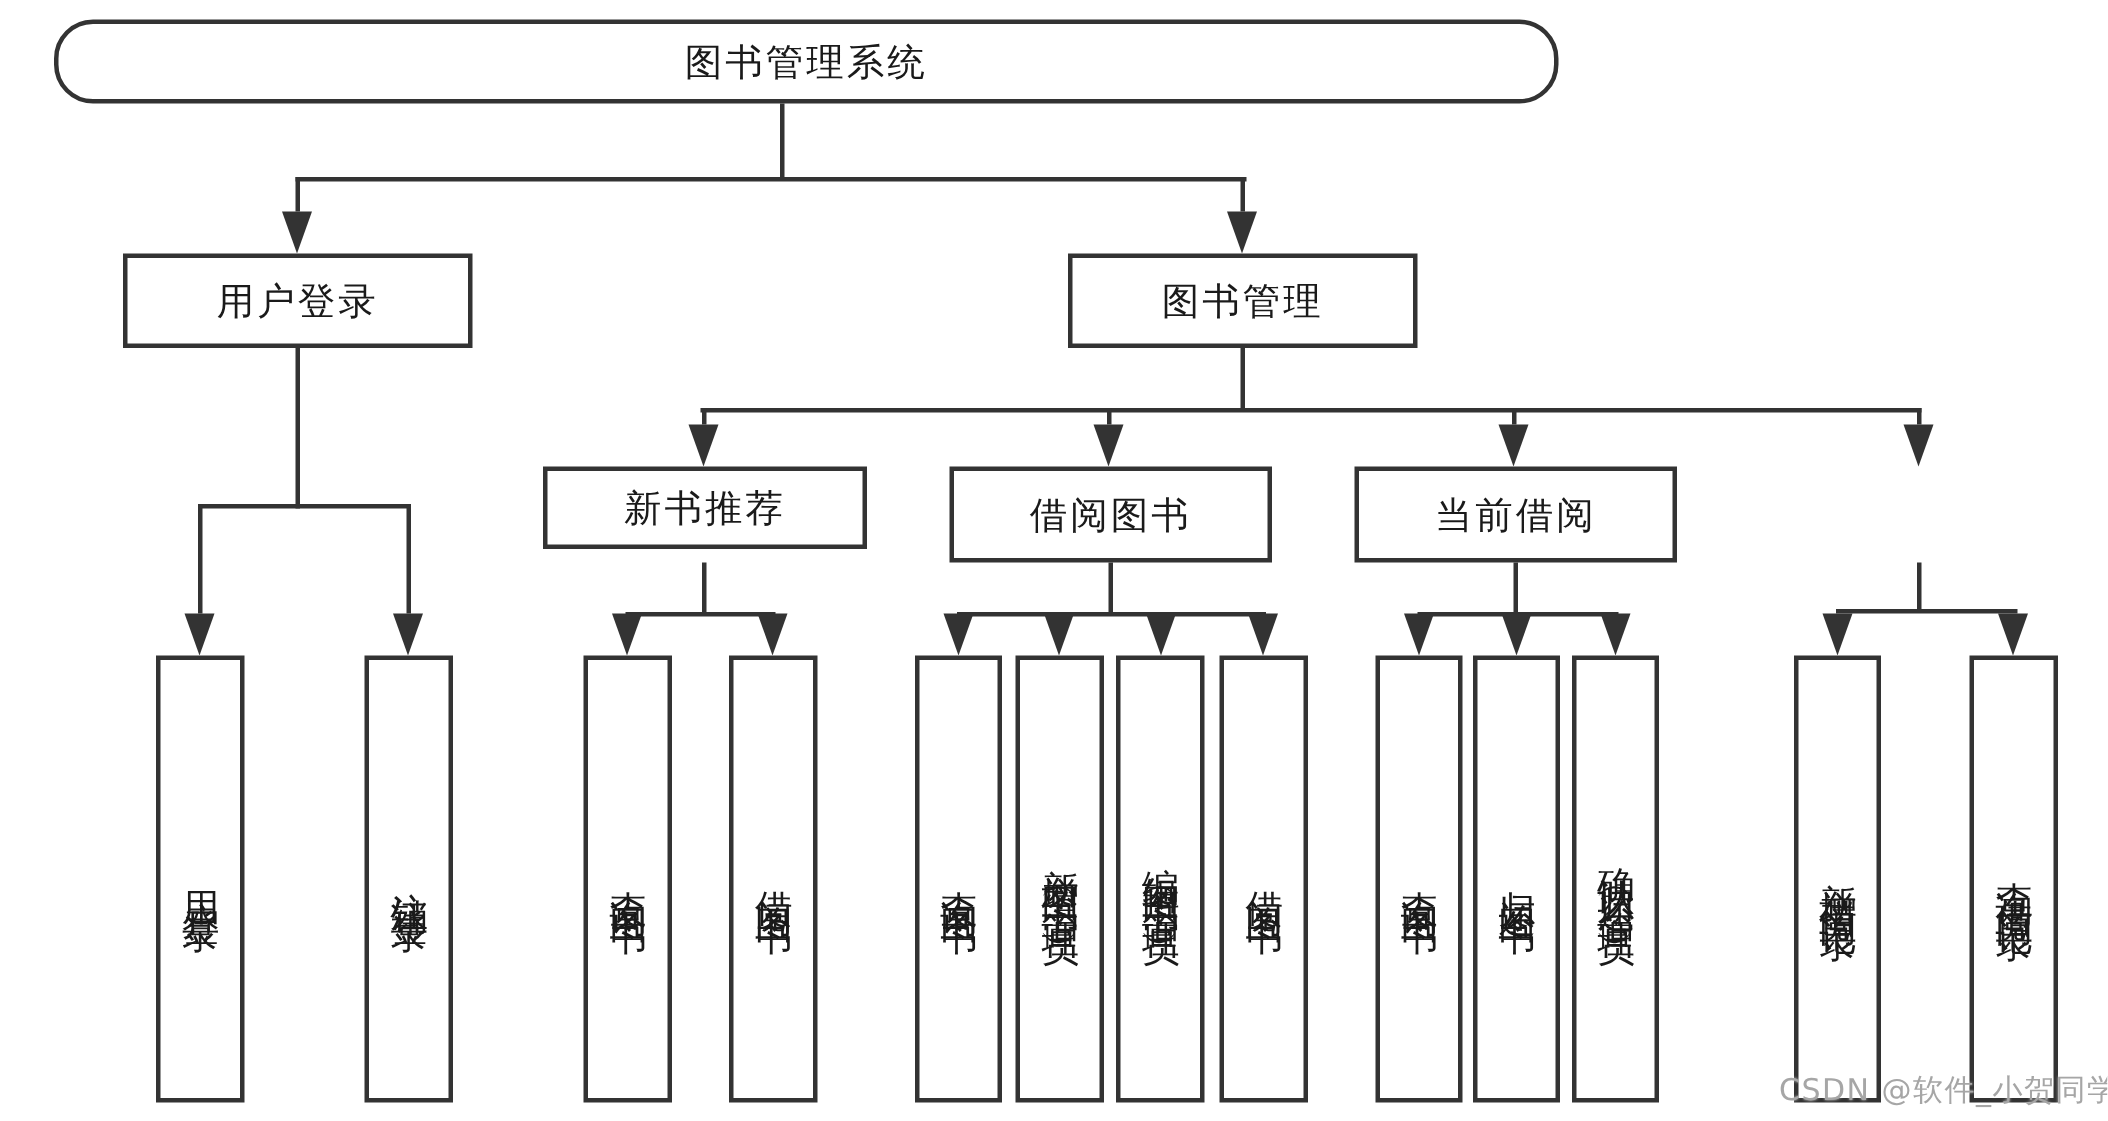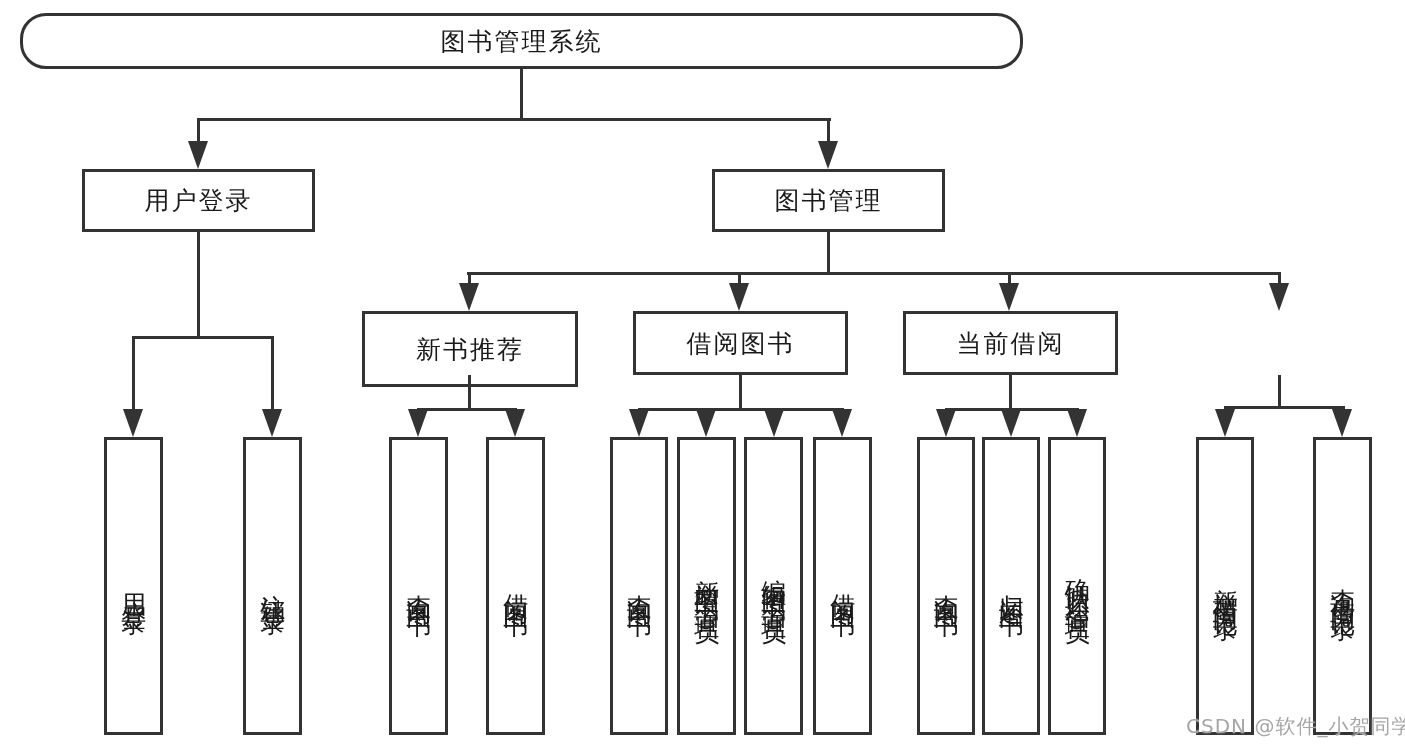--- a/index.html
+++ b/index.html
@@ -25,21 +25,21 @@
   .watermark{
     position:absolute;left:1186px;top:713px;font-size:20px;letter-spacing:1px;
     color:#a6a6a6;white-space:nowrap;z-index:5;text-shadow:0 0 2px rgba(255,255,255,.8);
   }
 </style>
 </head>
 <body>
 
 <div class="stage">
 
-  <div class="node" style="left:20px;top:13px;width:1003px;height:56px;border-radius:26px;">
+  <div class="node" style="left:36px;top:13px;width:1003px;height:56px;border-radius:26px;">
     <span class="h-label">图书管理系统</span>
   </div>
 
   <div class="ln" style="left:520px;top:69px;width:3px;height:49px;"></div>
   <div class="ln" style="left:197px;top:118px;width:634px;height:3px;"></div>
   <div class="ln" style="left:197px;top:118px;width:3px;height:23px;"></div>
   <div class="ah" style="left:188px;top:141px;"></div>
   <div class="ln" style="left:827px;top:118px;width:3px;height:23px;"></div>
   <div class="ah" style="left:818px;top:141px;"></div>
 
@@ -61,21 +61,21 @@
   <div class="ln" style="left:467px;top:272px;width:814px;height:3px;"></div>
   <div class="ln" style="left:468px;top:272px;width:3px;height:11px;"></div>
   <div class="ah" style="left:459px;top:283px;"></div>
   <div class="ln" style="left:738px;top:272px;width:3px;height:11px;"></div>
   <div class="ah" style="left:729px;top:283px;"></div>
   <div class="ln" style="left:1008px;top:272px;width:3px;height:11px;"></div>
   <div class="ah" style="left:999px;top:283px;"></div>
   <div class="ln" style="left:1278px;top:272px;width:3px;height:11px;"></div>
   <div class="ah" style="left:1269px;top:283px;"></div>
 
-  <div class="node" style="left:362px;top:311px;width:216px;height:76px;">
+  <div class="node" style="left:362px;top:311px;width:216px;height:55px;">
     <span class="h-label">新书推荐</span>
   </div>
   <div class="node" style="left:633px;top:311px;width:215px;height:64px;">
     <span class="h-label">借阅图书</span>
   </div>
   <div class="node" style="left:903px;top:311px;width:215px;height:64px;">
     <span class="h-label">当前借阅</span>
   </div>
 
   <div class="ln" style="left:468px;top:375px;width:3px;height:33px;"></div>

